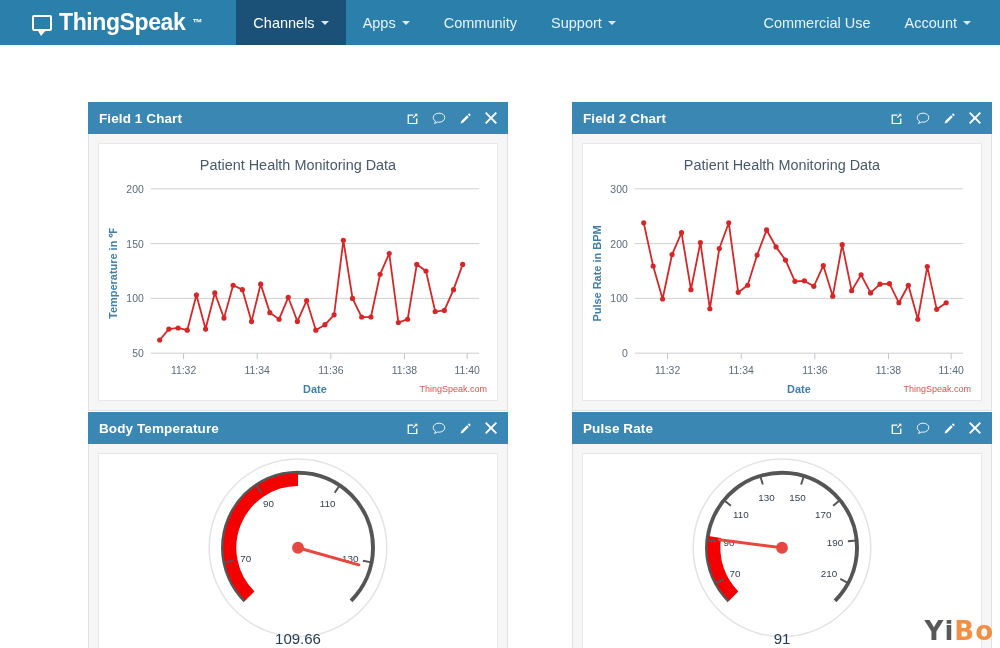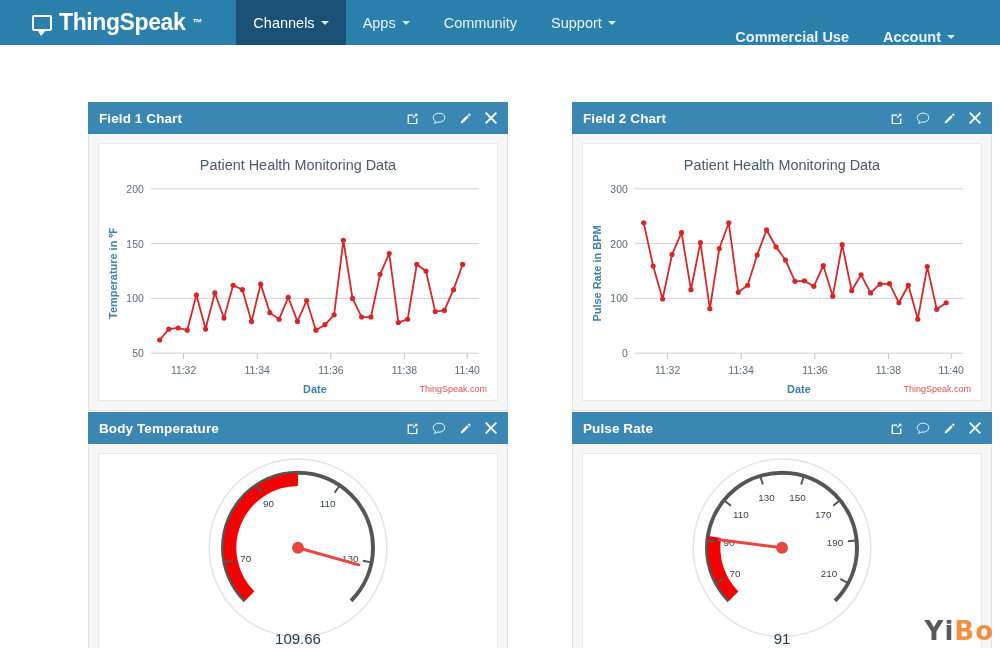--- a/index.html
+++ b/index.html
@@ -56,23 +56,22 @@
   .caret {
     display: inline-block;
     margin-left: 6px;
     width: 0; height: 0;
     border-left: 4px solid transparent;
     border-right: 4px solid transparent;
     border-top: 4px solid #dbe9f1;
   }
   .nav-right {
     margin-left: auto;
-    display: flex; align-items: flex-end;
-    padding-right: 28px;
-    font-weight: bold;
+    display: flex; align-items: center;
+    padding-right: 12px;
   }
 
   
   .board { position: relative; width: 1000px; height: 603px; background: #fff; }
 
   .panel { position: absolute; background: #ffffff; }
   .panel-head {
     background: #3a87b4;
     height: 32px;
     display: flex; align-items: center;

